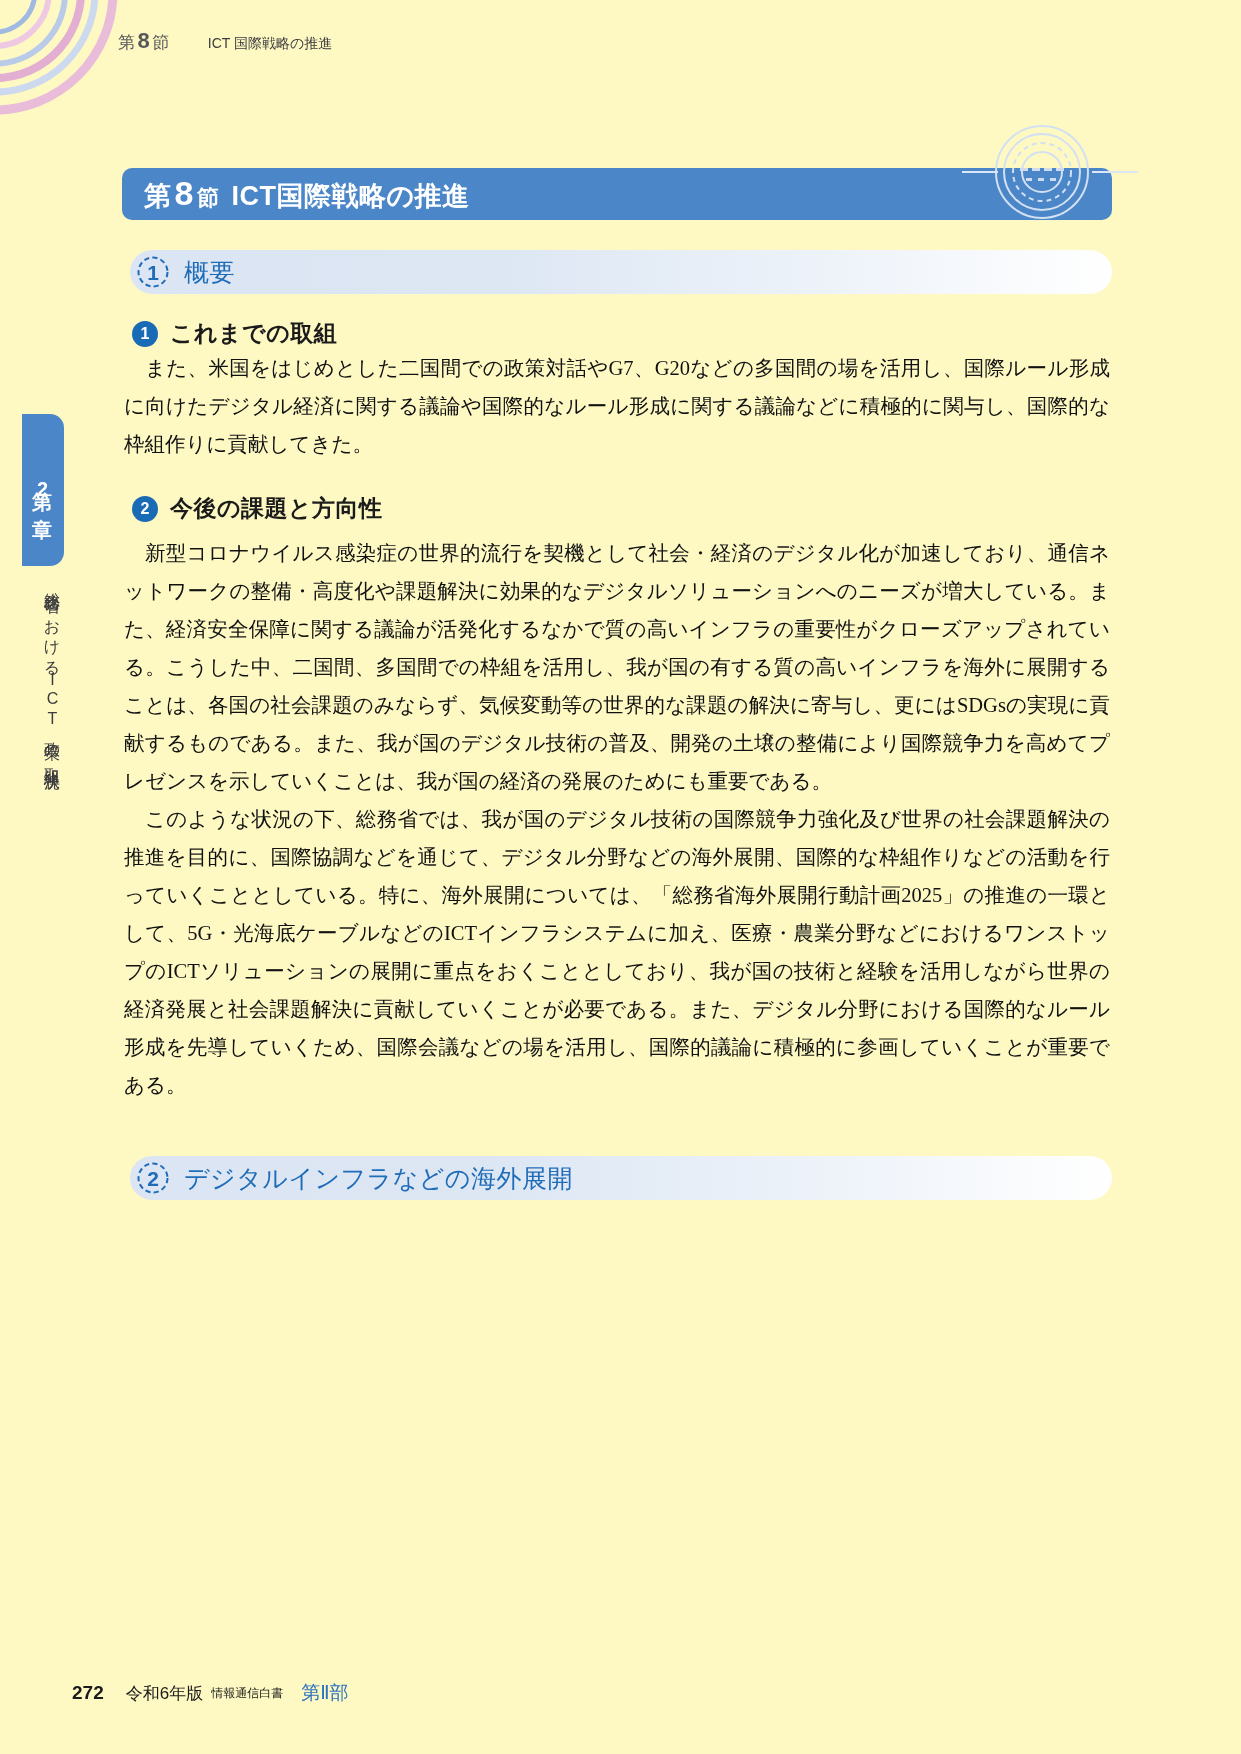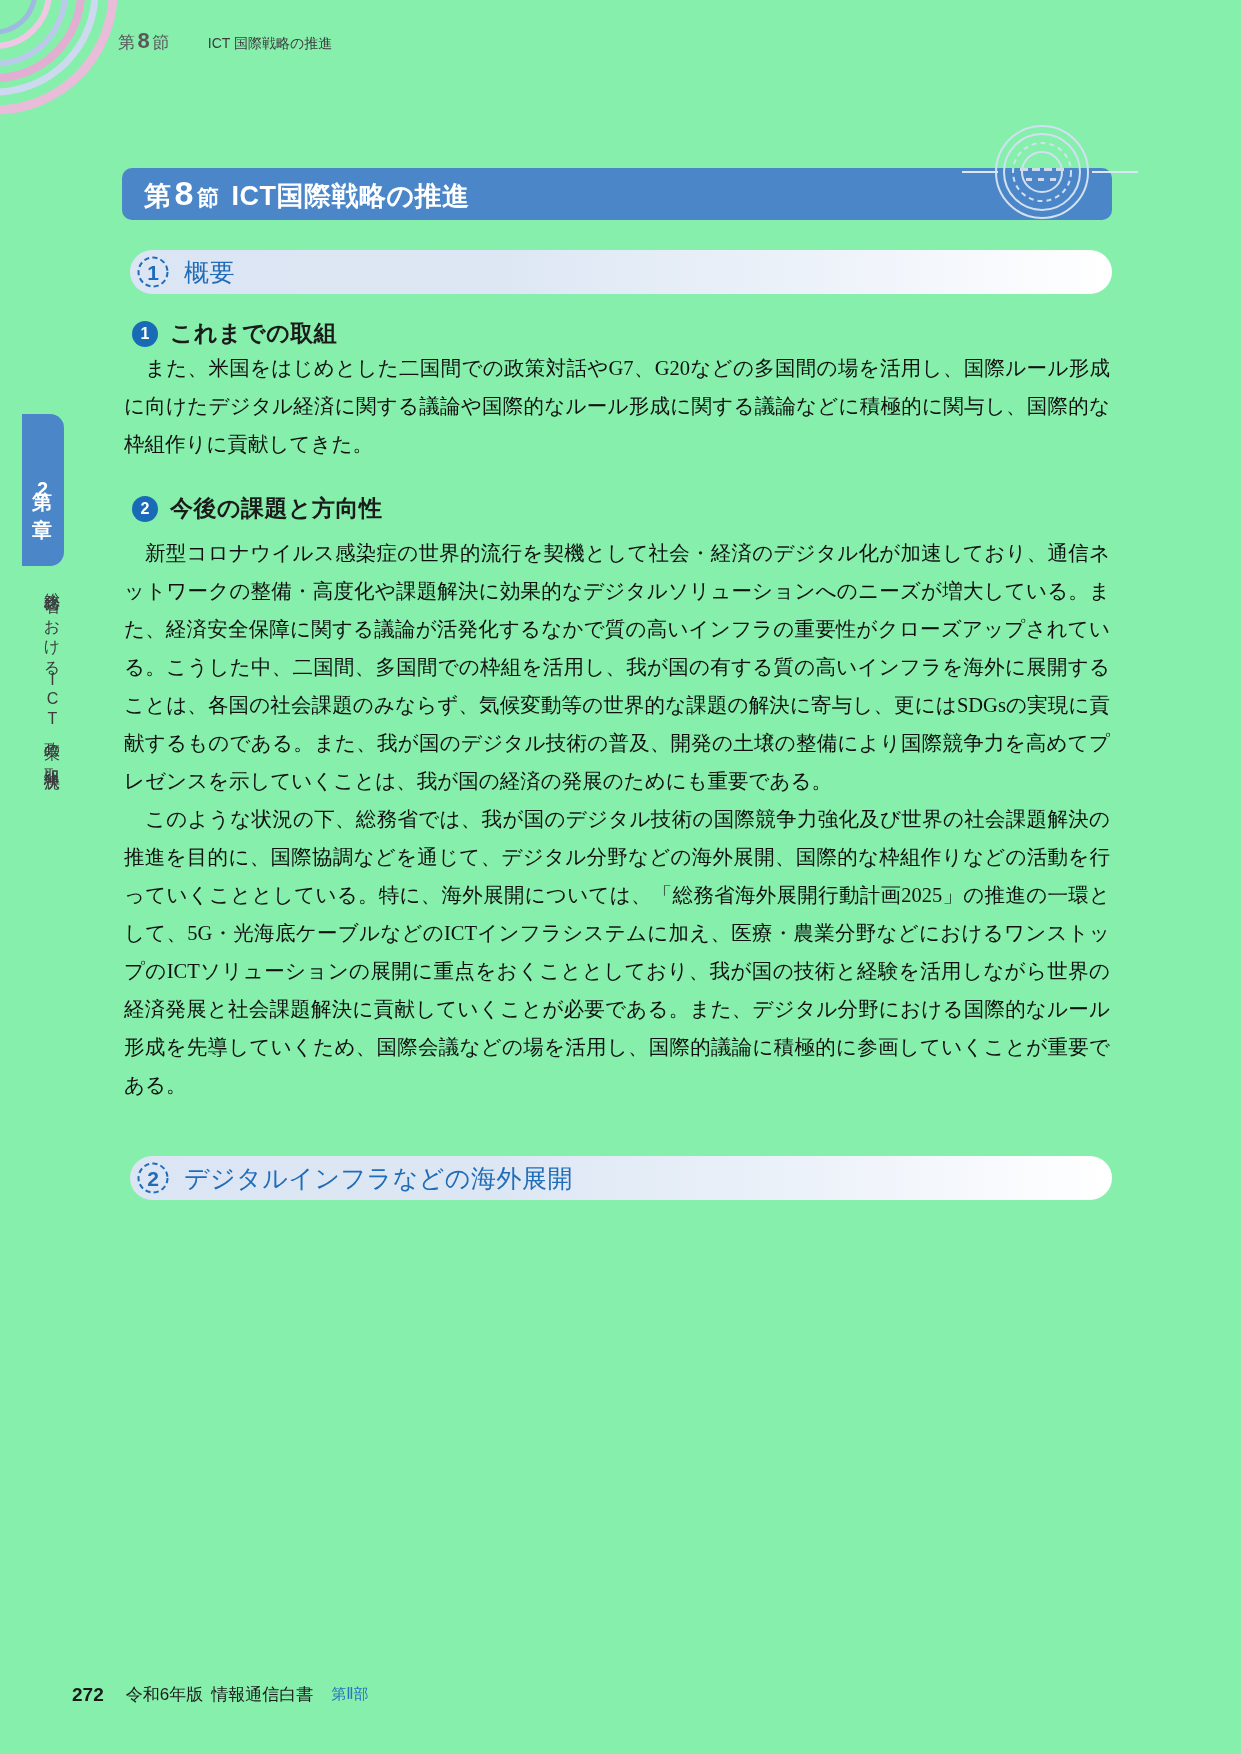--- a/index.html
+++ b/index.html
@@ -8,21 +8,21 @@
     background: #ffffff;
   }
   body {
     font-family: "Liberation Serif", "DejaVu Serif", serif;
   }
   .page {
     position: relative;
     width: 1241px;
     height: 1754px;
     overflow: hidden;
-    background: #86efac;
+    background: #fef9c3;
   }
 
   
   .corner-deco {
     position: absolute;
     top: -120px;
     left: -110px;
     width: 330px;
     height: 300px;
     pointer-events: none;
@@ -227,26 +227,26 @@
     font-weight: bold;
     color: #1b1b1b;
     margin-right: 22px;
   }
   .footer .ed {
     font-size: 17px;
     color: #1b1b1b;
     margin-right: 8px;
   }
   .footer .ti {
-    font-size: 17px;
+    font-size: 12px;
     color: #1b1b1b;
     margin-right: 18px;
   }
   .footer .pt {
-    font-size: 15px;
+    font-size: 19px;
     color: #2a72c0;
   }
 </style>
 </head>
 <body>
 
 <div class="page">
 
   <div class="corner-deco">
     <svg width="330" height="300" viewBox="0 0 330 300">

